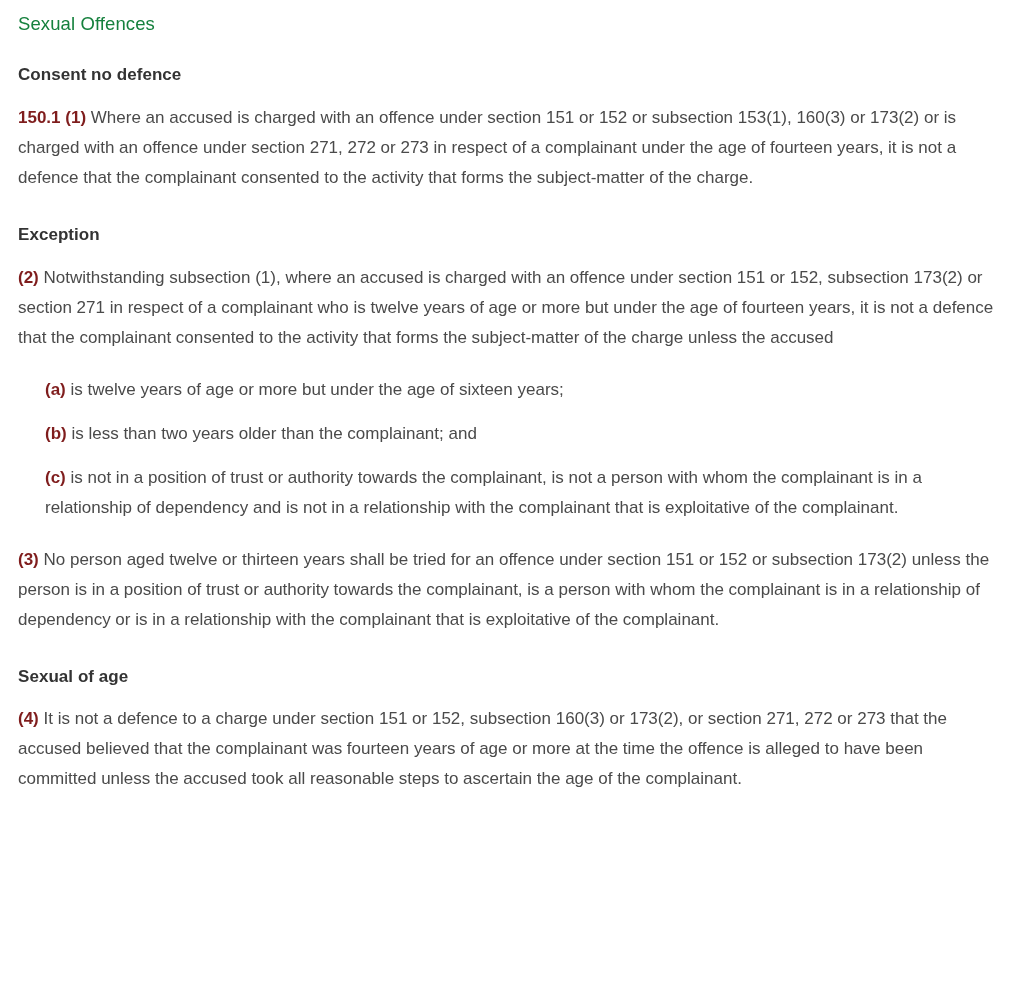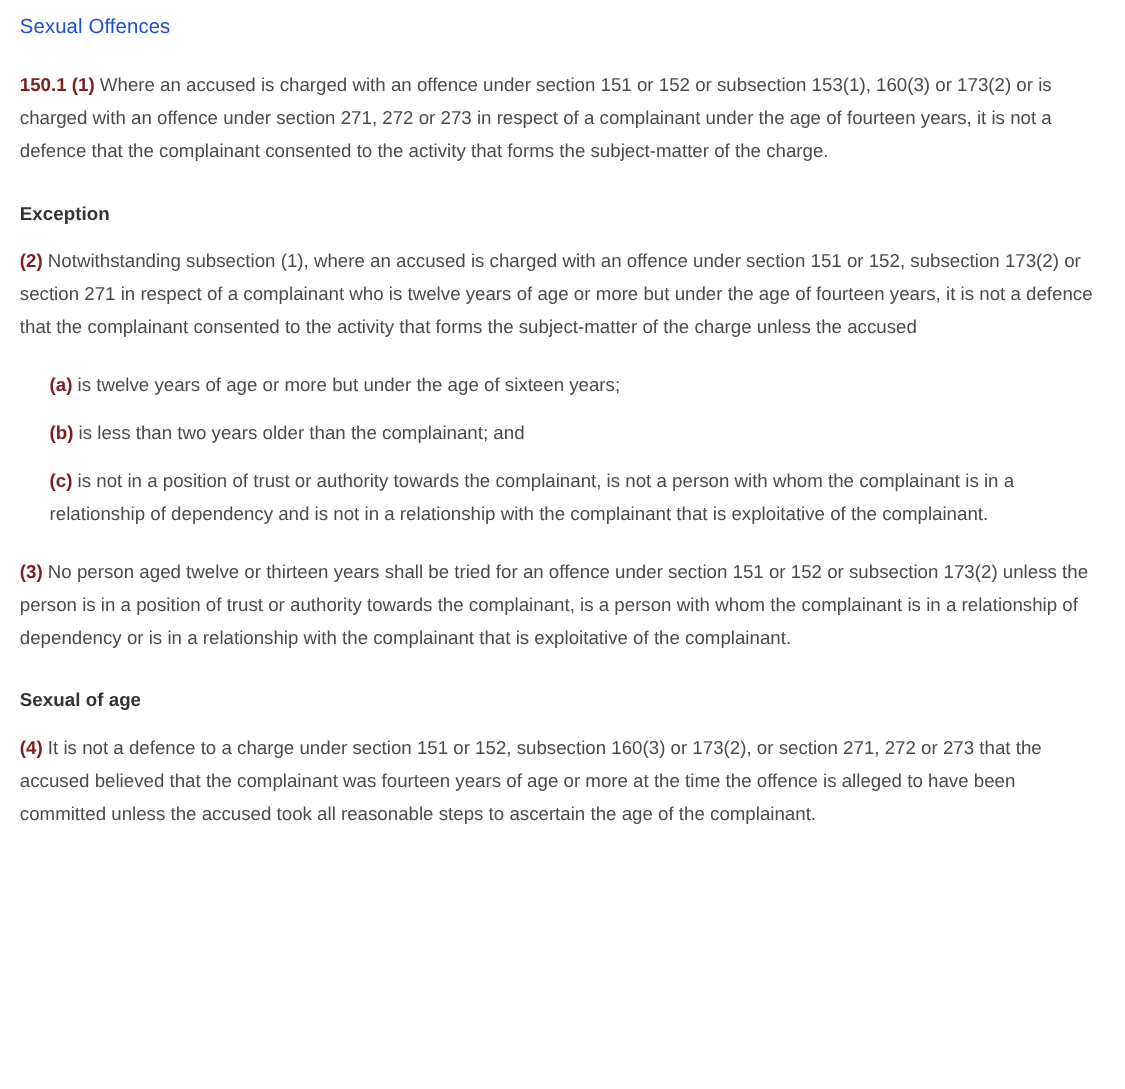--- a/index.html
+++ b/index.html
@@ -19,21 +19,21 @@
   .page {
     box-sizing: border-box;
     width: 1023px;
     padding: 12px 28px 0 18px;
   }
 
   
   .doc-title {
     font-size: 18.5px;
     font-weight: 400;
-    color: #1d4ed8;
+    color: #15803d;
     line-height: 1.35;
     margin: 0 0 26px 0;
     letter-spacing: 0.1px;
   }
 
   
   .section-heading {
     font-size: 17px;
     font-weight: 700;
     color: #333333;
@@ -78,20 +78,21 @@
   }
 </style>
 </head>
 <body>
 
 <div class="page">
   <h1 class="doc-title">Sexual Offences</h1>
 
   <div id="sections-root">
       <section class="section">
+        <h2 class="section-heading">Consent no defence</h2>
         <p class="provision"><span class="marker">150.1 (1)</span><span class="provision-text"> Where an accused is charged with an offence under section 151 or 152 or subsection 153(1), 160(3) or 173(2) or is charged with an offence under section 271, 272 or 273 in respect of a complainant under the age of fourteen years, it is not a defence that the complainant consented to the activity that forms the subject-matter of the charge.</span></p>
       </section>
       <section class="section">
         <h2 class="section-heading block-gap">Exception</h2>
         <p class="provision"><span class="marker">(2)</span><span class="provision-text"> Notwithstanding subsection (1), where an accused is charged with an offence under section 151 or 152, subsection 173(2) or section 271 in respect of a complainant who is twelve years of age or more but under the age of fourteen years, it is not a defence that the complainant consented to the activity that forms the subject-matter of the charge unless the accused</span></p>
         <p class="provision lettered"><span class="marker">(a)</span><span class="provision-text"> is twelve years of age or more but under the age of sixteen years;</span></p>
         <p class="provision lettered"><span class="marker">(b)</span><span class="provision-text"> is less than two years older than the complainant; and</span></p>
         <p class="provision lettered last"><span class="marker">(c)</span><span class="provision-text"> is not in a position of trust or authority towards the complainant, is not a person with whom the complainant is in a relationship of dependency and is not in a relationship with the complainant that is exploitative of the complainant.</span></p>
       </section>
       <section class="section">

